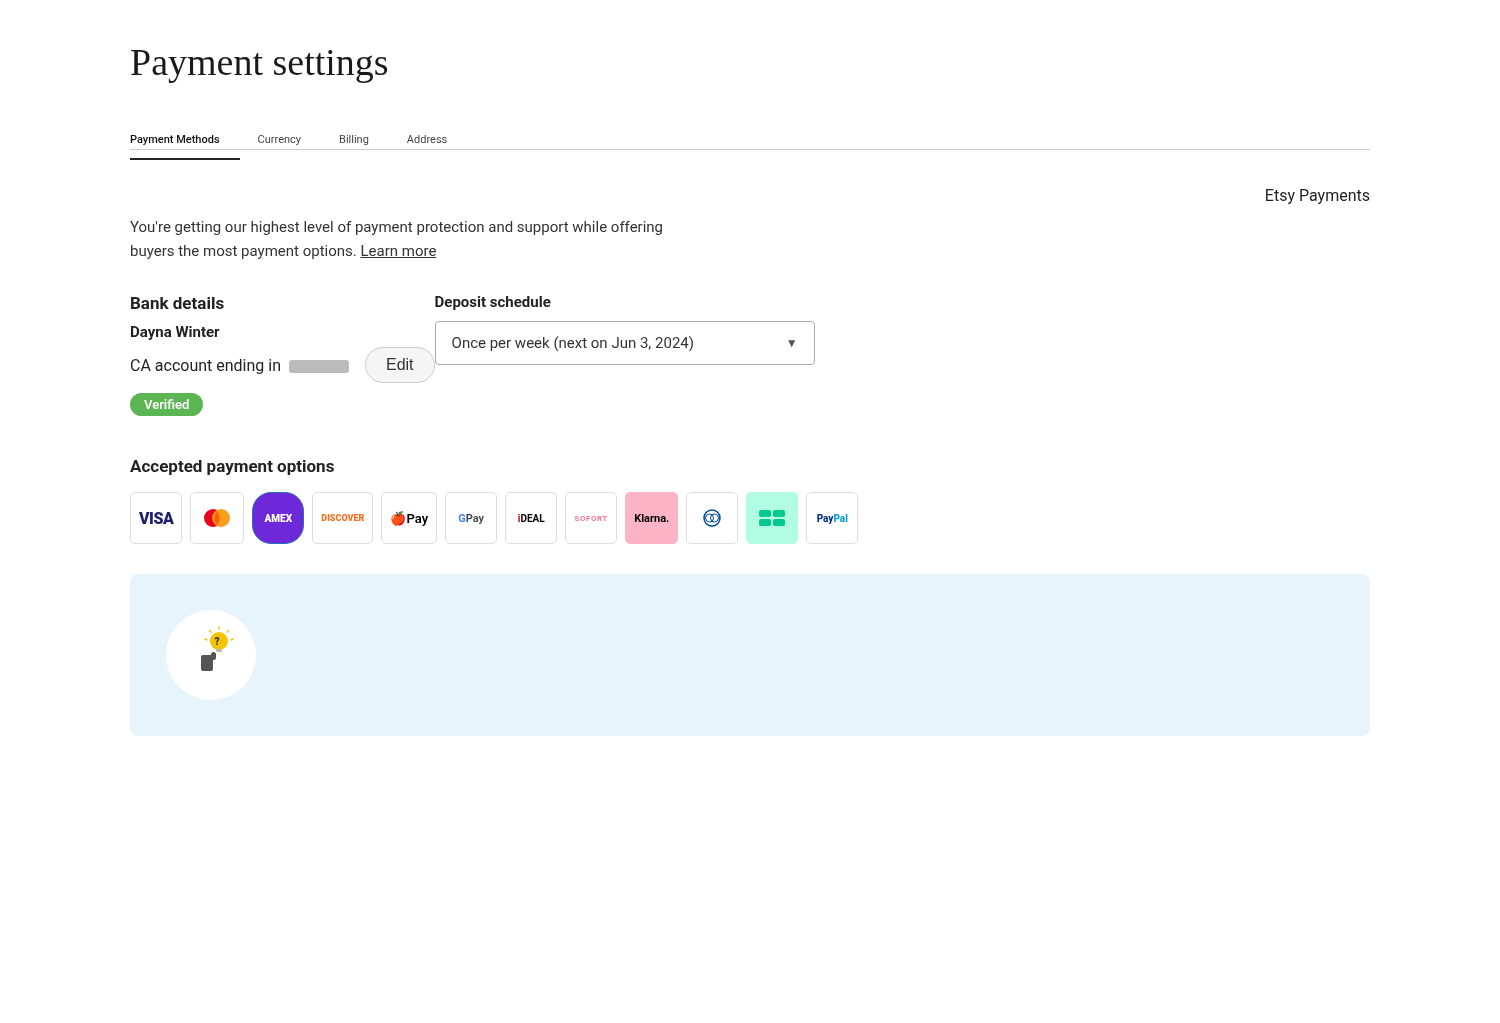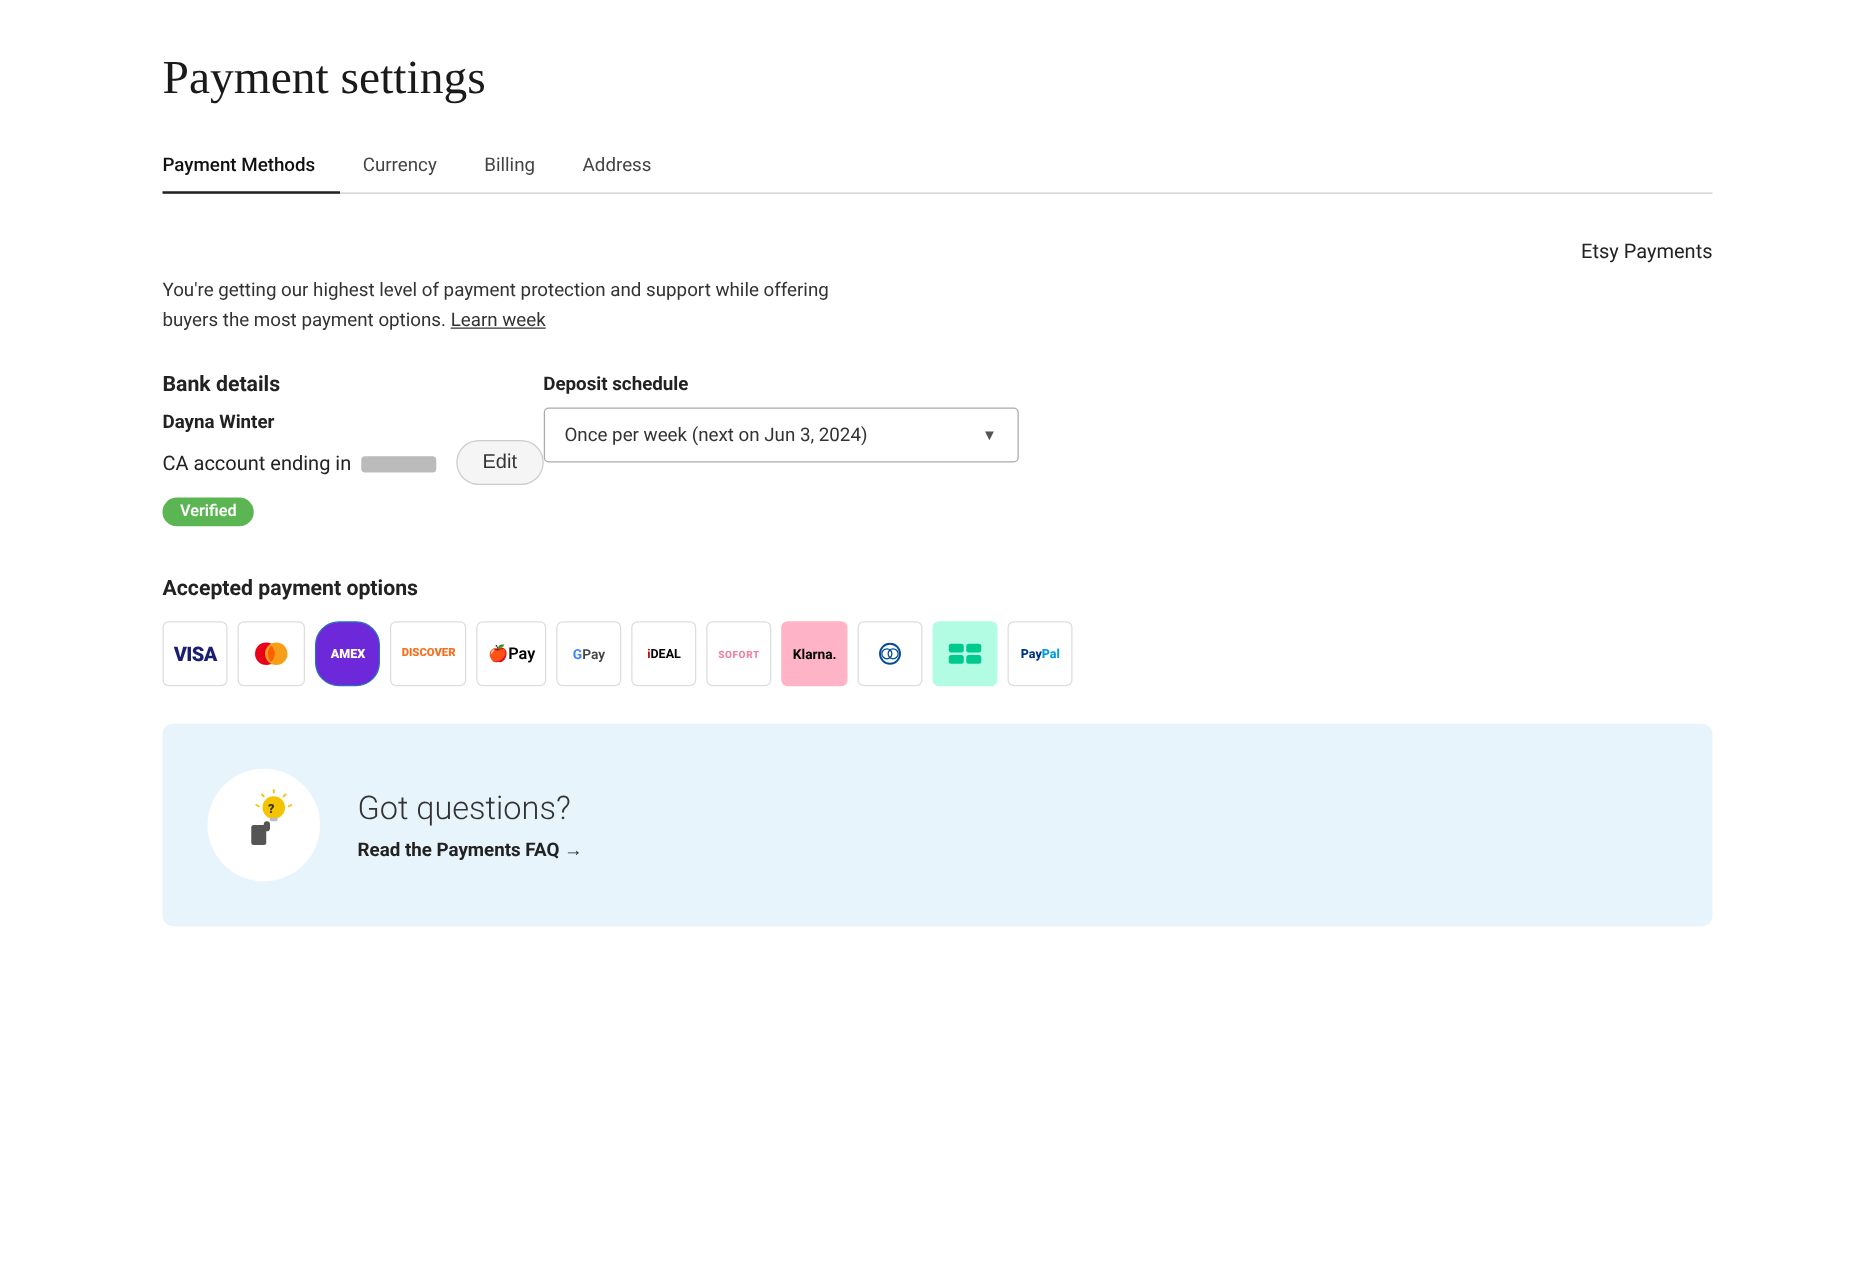--- a/index.html
+++ b/index.html
@@ -23,26 +23,26 @@
     }
     .tabs {
       display: flex;
       gap: 0;
       border-bottom: 1px solid #ccc;
       margin-bottom: 36px;
     }
     .tab {
       padding: 10px 20px 12px 0;
       margin-right: 18px;
-      font-size: 15px;
+      font-size: 11px;
       color: #444;
       cursor: pointer;
       border-bottom: 2px solid transparent;
       position: relative;
-      top: 1px;
+      top: 11px;
       text-decoration: none;
     }
     .tab.active {
       border-bottom: 2px solid #222;
       font-weight: 500;
       color: #111;
     }
     .section-title {
       font-size: 16px;
       font-weight: 400;
@@ -216,21 +216,21 @@
     <a class="tab active">Payment Methods</a>
     <a class="tab">Currency</a>
     <a class="tab">Billing</a>
     <a class="tab">Address</a>
   </div>
 
   <div class="section-title">Etsy Payments</div>
   <div class="section-description">
     <span>You're getting our highest level of payment protection and support while offering</span><br>
     <span>buyers the most payment options.</span>
-    <a href="#">Learn week</a>
+    <a href="#">Learn more</a>
   </div>
 
   <div class="bank-section">
 
     <div class="bank-left">
       <div class="bank-details-title">Bank details</div>
       <div class="bank-name">Dayna Winter</div>
       <div class="bank-account-row">
         <span>
           <span>CA account ending in</span>
@@ -321,18 +321,14 @@
 
         <text x="36" y="20" font-size="10" font-weight="900" fill="#333" text-anchor="middle">?</text>
 
         <line x1="38" y1="4" x2="38" y2="2" stroke="#f5c400" stroke-width="1.5" stroke-linecap="round"></line>
         <line x1="46" y1="7" x2="47.5" y2="5.5" stroke="#f5c400" stroke-width="1.5" stroke-linecap="round"></line>
         <line x1="50" y1="15" x2="52" y2="14" stroke="#f5c400" stroke-width="1.5" stroke-linecap="round"></line>
         <line x1="30" y1="7" x2="28.5" y2="5.5" stroke="#f5c400" stroke-width="1.5" stroke-linecap="round"></line>
         <line x1="26" y1="15" x2="24" y2="14" stroke="#f5c400" stroke-width="1.5" stroke-linecap="round"></line>
       </svg>
     </div>
-    <div class="faq-content">
-      <div class="faq-title">Got questions?</div>
-      <a class="faq-link" href="#">Read the Payments FAQ →</a>
-    </div>
   </div>
 </div>
 
 </body></html>

